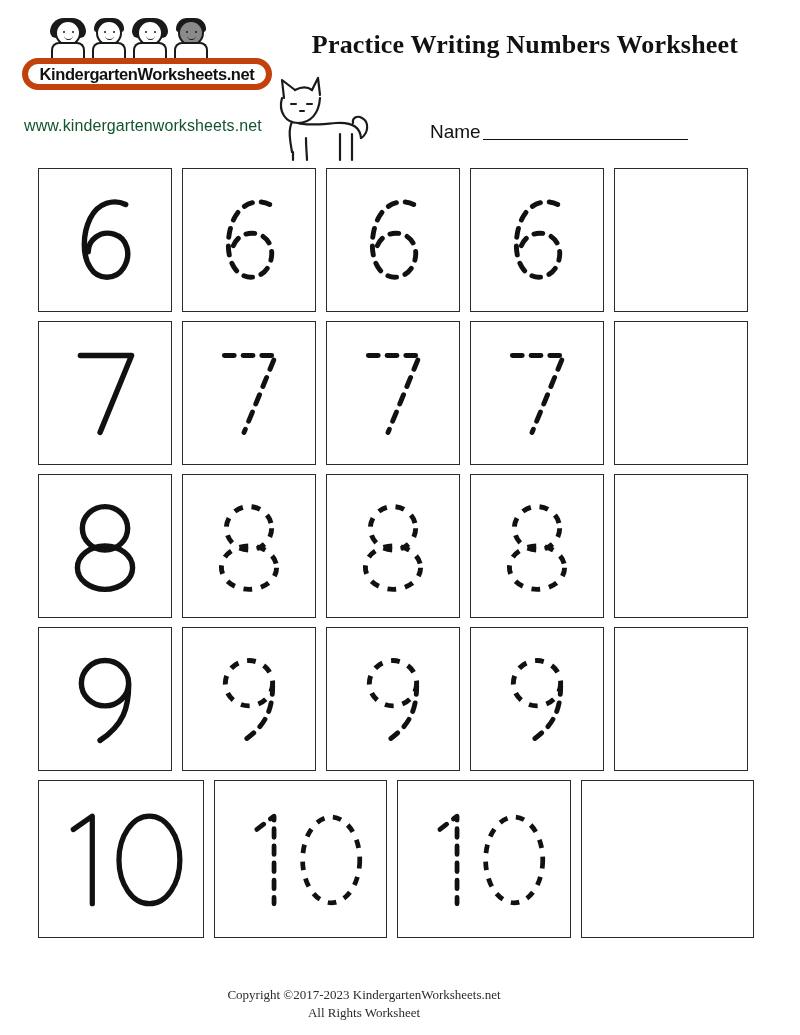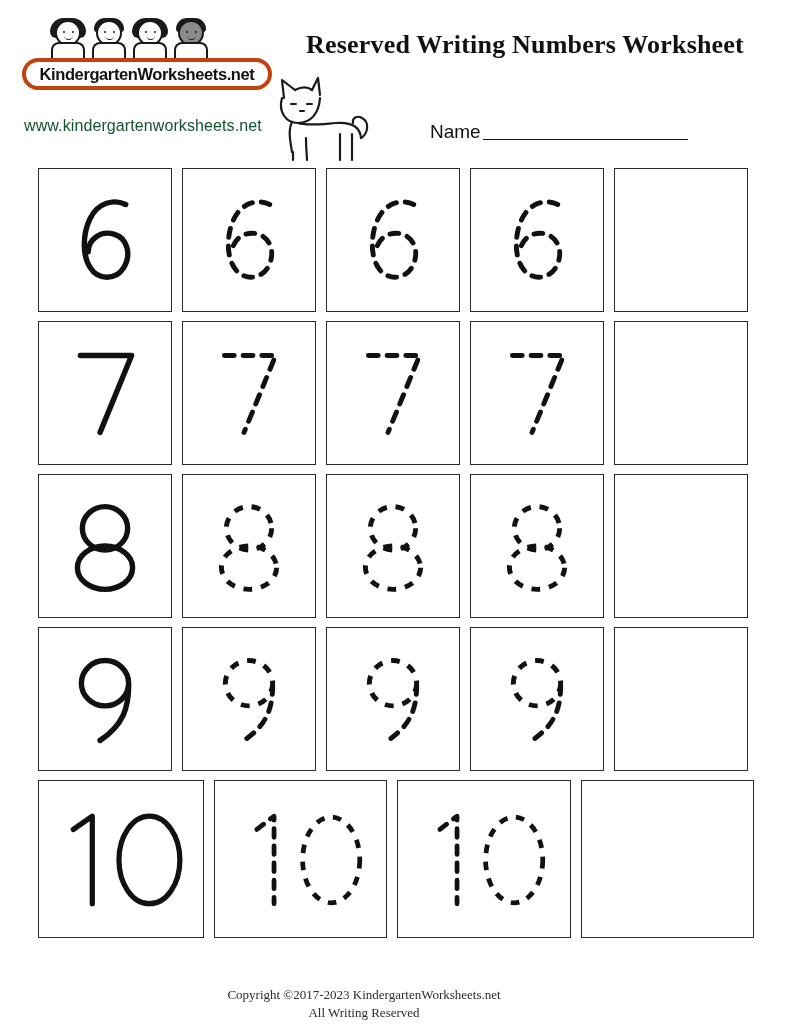--- a/index.html
+++ b/index.html
@@ -101,21 +101,21 @@
     border-bottom: 1.5px solid #1a1a1a;
     border-radius: 0 0 9px 9px;
   }
   .kid.dark .head { background: #8a8a8a; }
   .logo-pill {
     position: absolute;
     left: 0px;
     top: 40px;
     width: 250px;
     height: 32px;
-    border: 4px solid #c2410c;
+    border: 6px solid #c2410c;
     border-radius: 18px;
     background: #ffffff;
     box-sizing: border-box;
     display: flex;
     align-items: center;
     justify-content: center;
   }
   .logo-pill .logo-text {
     font-family: "Liberation Sans", sans-serif;
     font-weight: bold;
@@ -253,21 +253,21 @@
             <div class="body"></div>
         </div>
       </div>
       <div class="logo-pill">
         <span class="logo-text">KindergartenWorksheets.net</span>
       </div>
     </div>
 
     <div class="site-url">www.kindergartenworksheets.net</div>
 
-    <div class="worksheet-title">Reserved Writing Numbers Worksheet</div>
+    <div class="worksheet-title">Practice Writing Numbers Worksheet</div>
 
     <div class="name-row">
       <span>Name</span><span class="line"></span>
     </div>
 
     <svg class="cat" viewBox="0 0 112 95">
       <g fill="none" stroke="#1a1a1a" stroke-width="2.2" stroke-linejoin="round" stroke-linecap="round">
 
         <path d="M22 30 L20 12 L33 22"></path>
         <path d="M50 22 L56 10 L58 27"></path>
@@ -416,16 +416,16 @@
           <ellipse cx="122" cy="80" rx="30" ry="45" fill="none" stroke="#111" stroke-width="5" stroke-dasharray="9 9"></ellipse>
         </svg>
       </div>
       <div class="cell blank"></div>
     </div>
 
   </div>
 
   <div class="footer">
     <div>Copyright ©2017-2023 KindergartenWorksheets.net</div>
-    <div>All Writing Reserved</div>
+    <div>All Rights Worksheet</div>
   </div>
 
 </div>
 
 </body></html>

